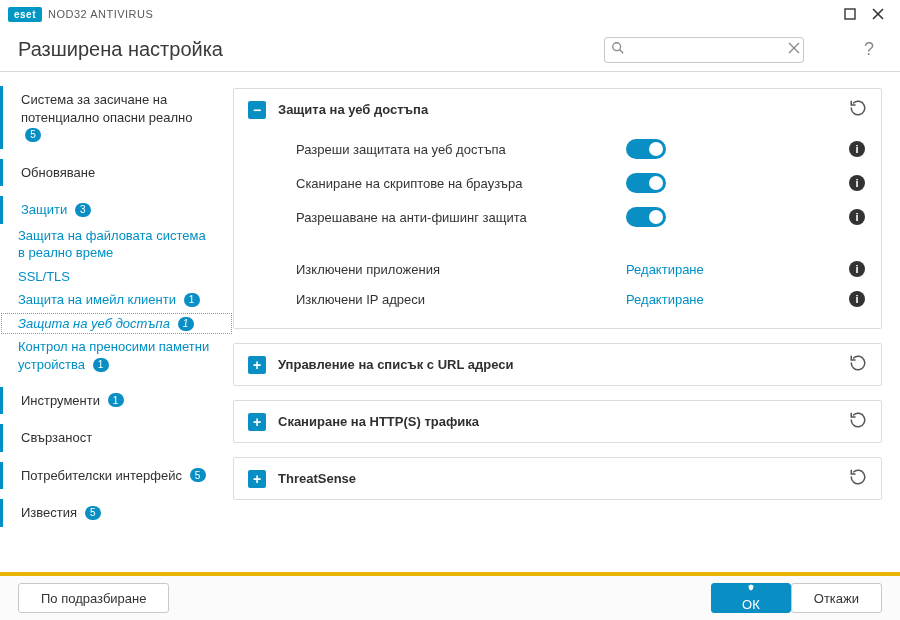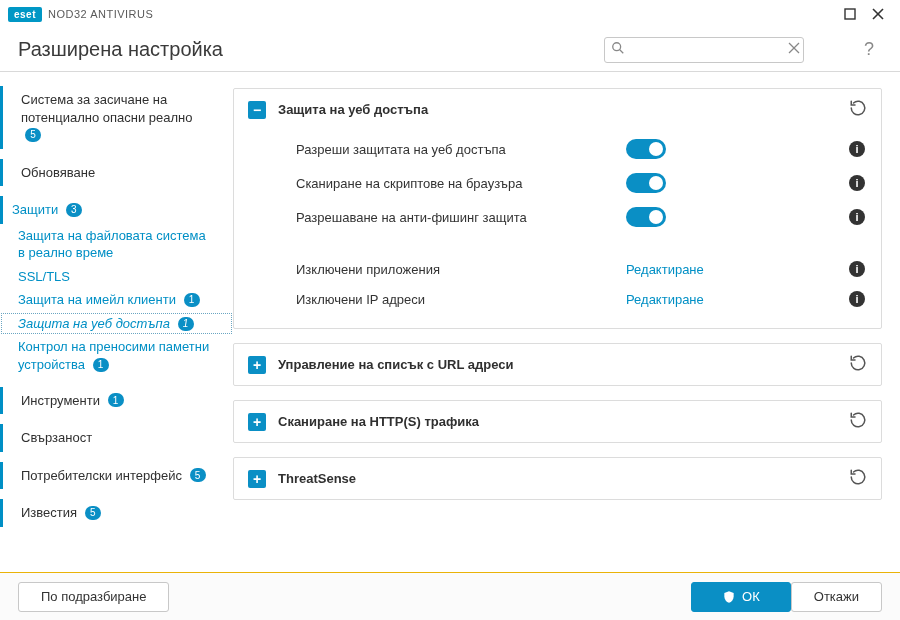--- a/index.html
+++ b/index.html
@@ -18,21 +18,21 @@
   .searchbox input { border:none; outline:none; flex:1; font-size:12px; }
   .searchbox .si { color:#888; }
   .help { width:26px; text-align:center; font-size:18px; color:#888; margin-left:8px; }
 
   .body { display:flex; height:calc(620px - 28px - 44px - 48px); }
 
   
   .sidebar { width:233px; overflow-y:auto; padding:14px 0 8px 0; }
   .sb-item { padding:5px 18px; border-left:3px solid transparent; line-height:1.35; color:#303030; cursor:pointer; }
   .sb-sub  { padding:3px 18px 3px 18px; color:#008fc5; line-height:1.35; cursor:pointer; }
-  .sb-item.active, .sb-sub.active { color:#008fc5;padding-left:9px; }
+  .sb-item.active, .sb-sub.active { color:#008fc5; }
   .sb-item.bar { border-left-color:#008fc5; }
   .sb-sub.selected { outline:1px dotted #6aa6c2; outline-offset:-2px;font-style:italic; }
   .sb-sep { height:10px; }
   .badge { display:inline-flex; min-width:16px; height:14px; border-radius:7px; background:#0a8fc5; color:#fff; font-size:10px; align-items:center; justify-content:center; padding:0 4px; margin-left:4px; position:relative; top:-1px; }
   .sb-trunc { padding:4px 18px; color:#888; letter-spacing:2px; }
 
   
   .main { flex:1; padding:16px 18px 8px 0; overflow-y:auto; }
   .panel { border:1px solid #dcdcdc; border-radius:2px; margin-bottom:14px; background:#fff; }
   .panel-head { display:flex; align-items:center; padding:10px 14px; font-weight:700; color:#303030; }
@@ -50,23 +50,23 @@
   .toggle { width:40px; height:20px; border-radius:10px; background:#0a8fc5; position:relative; }
   .toggle::after { content:""; position:absolute; width:14px; height:14px; border-radius:50%; background:#fff; top:3px; right:3px; }
 
   
   .info-c { display:inline-flex; width:16px; height:16px; border-radius:50%; background:#333; color:#fff; align-items:center; justify-content:center; font-size:11px; font-weight:700; font-style:normal; }
 
   
   .undo svg { width:18px; height:18px; }
 
   
-  .footer { height:48px; border-top:1px solid #eab308; display:flex; align-items:center; padding:0 18px; background:#fbfbfb; }
+  .footer { height:48px; border-top:4px solid #eab308; display:flex; align-items:center; padding:0 18px; background:#fbfbfb; }
   .btn { height:30px; padding:0 22px; border-radius:3px; border:1px solid #c8c8c8; background:#fff; display:flex; align-items:center; justify-content:center; cursor:pointer; font-size:13px; color:#333; }
-  .btn.primary { background:#0a8fc5; border-color:#0a8fc5; color:#fff; gap:6px; padding:0 30px; }
+  .btn.primary { background:#0a8fc5; border-color:#0a8fc5; color:#fff; gap:6px; padding:0 30px;flex-direction:column; }
   .footer-spacer { flex:1; }
   .footer .btn + .btn { margin-left:0; }
   .shield { width:14px; height:14px; }
 </style>
 </head>
 <body>
 
 <div class="titlebar">
   <span class="titlebar-logo">eset</span>
   <span class="titlebar-title">NOD32 ANTIVIRUS</span>

